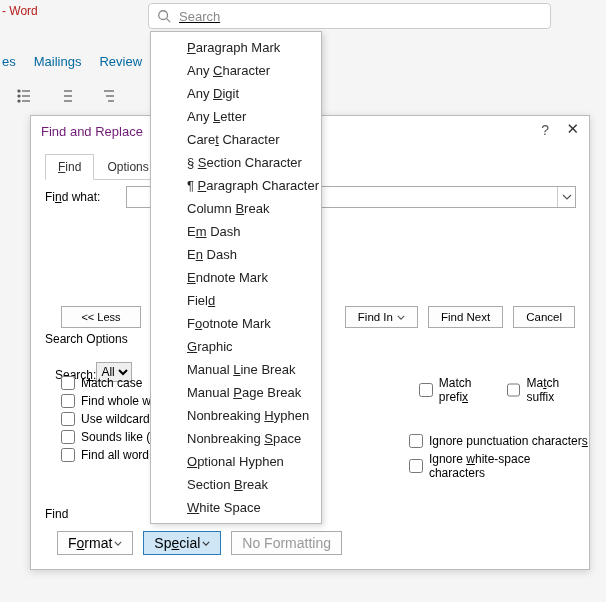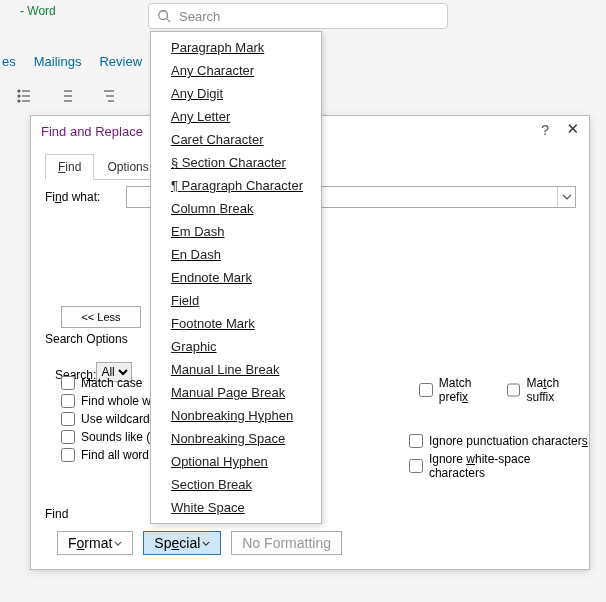--- a/index.html
+++ b/index.html
@@ -7,34 +7,35 @@
     margin: 0;
     width: 606px;
     height: 602px;
     background: #f5f5f5;
     position: relative;
     overflow: hidden;
     font-size: 12px;
   }
   .title-area {
     position: absolute;
-    top: 4px; left: 6px;
-    font-size: 12px;
-    color: #15803d;
-    padding-left: 14px;
+    top: 4px; left: 0;
+    font-size: 12px;
+    color: #b91c1c;
+    padding-left: 2px;
   }
   .search-box {
     position: absolute;
     top: 3px; left: 148px;
-    width: 300px; height: 26px;
+    width: 403px; height: 26px;
     border: 1px solid #ccc;
     border-radius: 4px;
     background: #fff;
     display: flex;
     align-items: center;
+    text-decoration: underline;
   }
   .search-box svg { margin-left: 8px; }
   .search-box span { color: #888; margin-left: 8px; font-size: 13px; }
   .ribbon-tabs {
     position: absolute;
     top: 54px; left: 0;
     display: flex;
     gap: 18px;
     font-size: 13px;
     color: #0369a1;
@@ -204,22 +205,21 @@
     color: #999;
   }
   .dropdown-menu {
     position: absolute;
     top: 31px; left: 150px;
     width: 172px;
     background: #fff;
     border: 1px solid #bbb;
     box-shadow: 2px 2px 6px rgba(0,0,0,0.15);
     z-index: 100;
-    padding: 4px 0;
-    text-decoration: underline;
+    padding: 4px 16px;
   }
   .dropdown-menu .mi {
     padding: 4px 20px;
     font-size: 13px;
     color: #222;
     cursor: pointer;
     white-space: nowrap;
   }
   .u { text-decoration: underline; }
 </style>
@@ -283,20 +283,30 @@
   <div class="find-what-input">
     <div class="dd">
       <svg width="10" height="6" viewBox="0 0 10 6" fill="none" stroke="#555" stroke-width="1.2">
           <path d="M1 1 L5 5 L9 1"></path>
         </svg>
     </div>
   </div>
 
   <div class="less-btn">&lt;&lt; Less</div>
 
+  <div class="action-btns">
+    <div class="btn">
+        <span>Find In</span> 
+        <svg width="8" height="5" viewBox="0 0 10 6" fill="none" stroke="#555" stroke-width="1.4" style="margin-left:4px">
+          <path d="M1 1 L5 5 L9 1"></path>
+        </svg>
+      </div>
+    <div class="btn">Find Next</div>
+    <div class="btn">Cancel</div>
+  </div>
 
   <div class="search-options-label">Search Options</div>
 
   <div class="search-dir">
     <span>Searc<span class="u">h</span>:</span>
     <select>
       <option>All</option>
     </select>
   </div>
 

